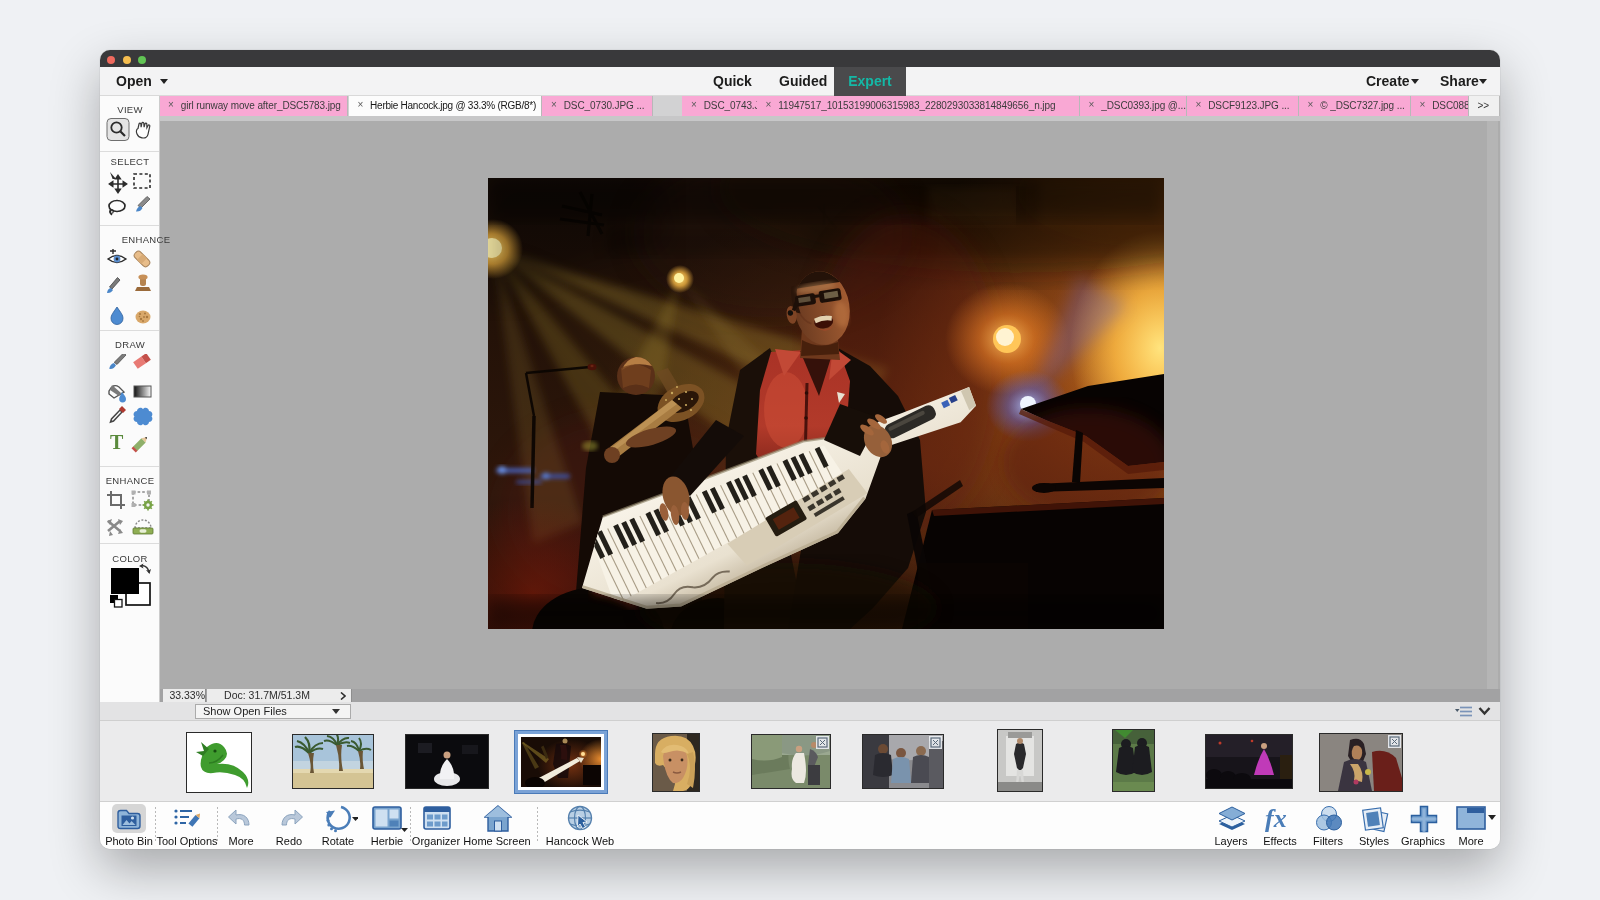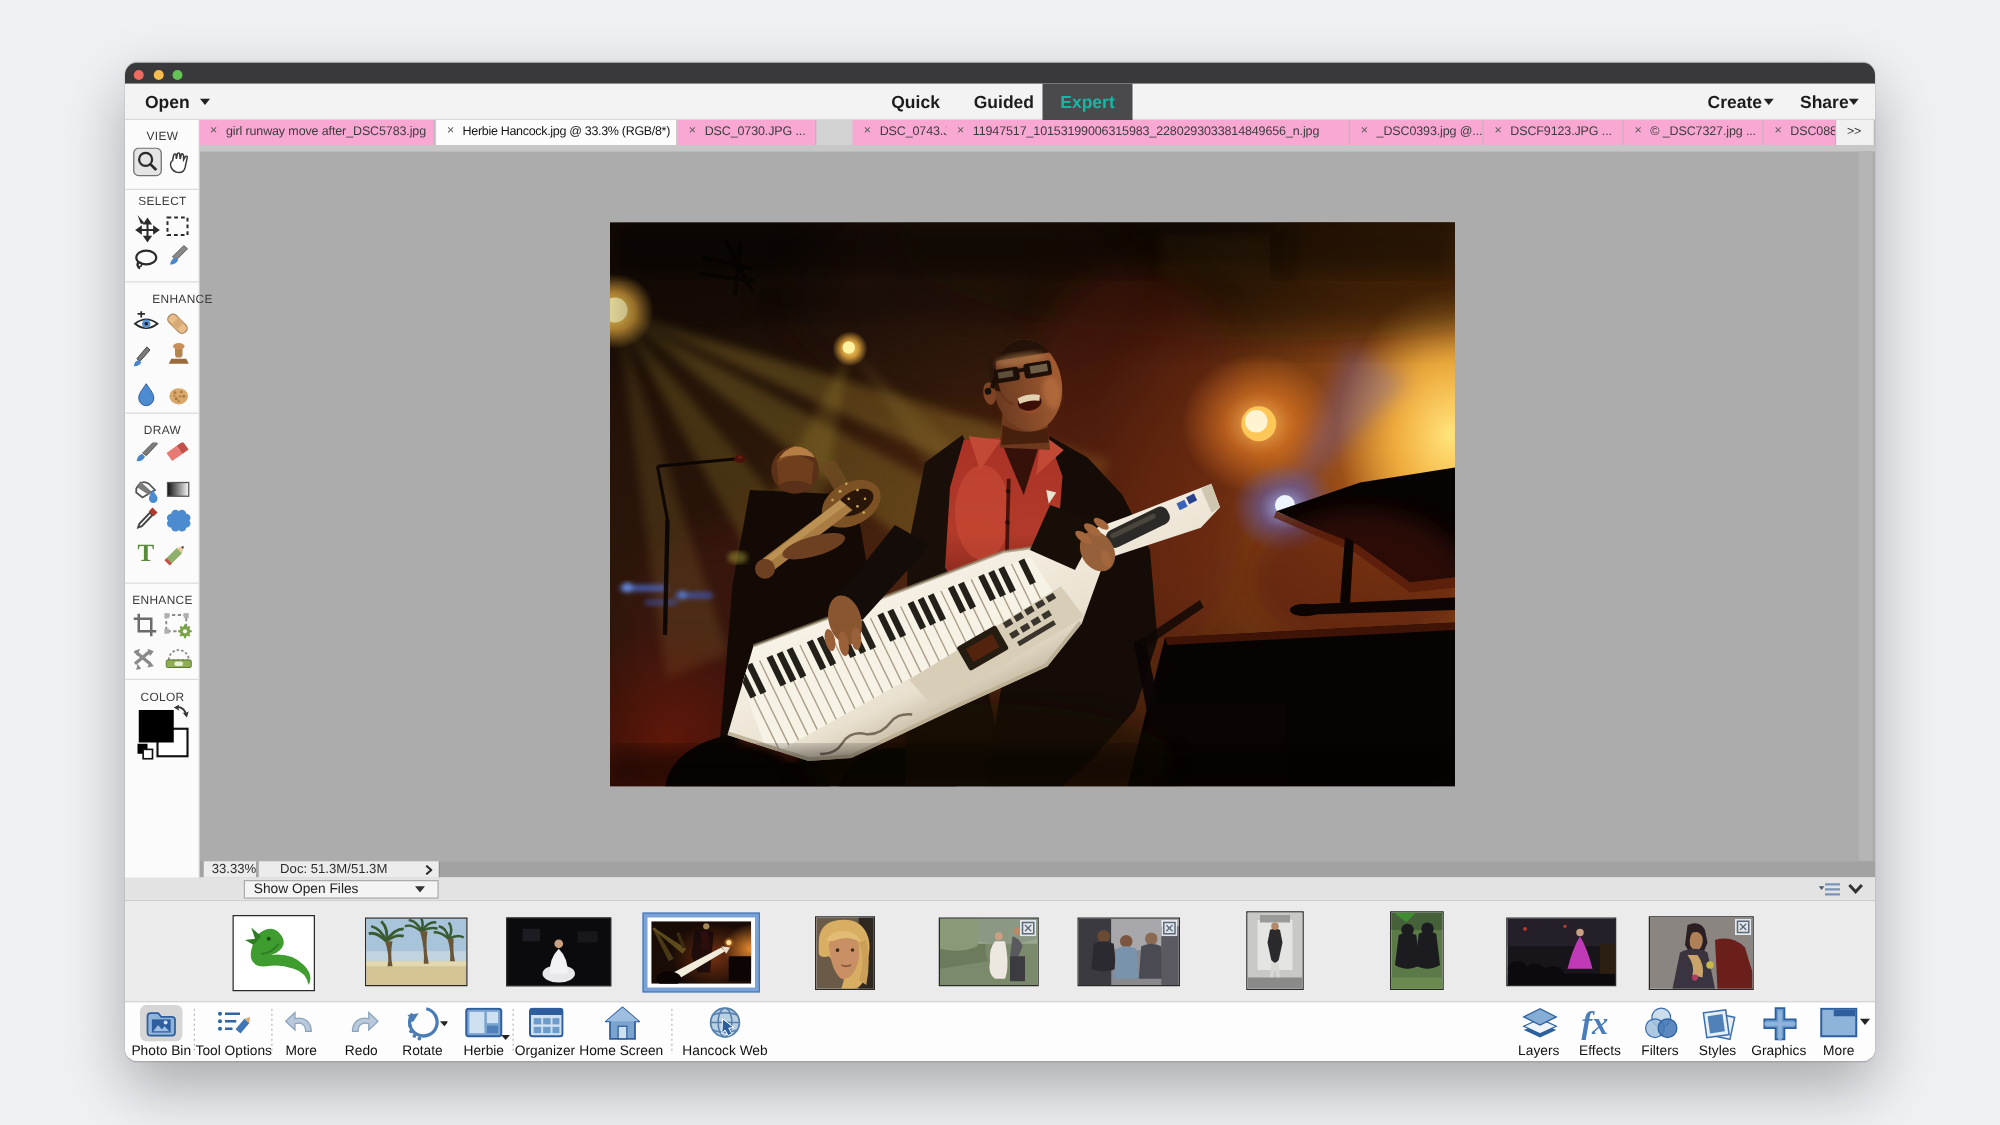--- a/index.html
+++ b/index.html
@@ -563,21 +563,21 @@
       <path d="M34 3.5 q6 0.5 7 7" fill="none" stroke="#333" stroke-width="1.5"></path>
       <path d="M41.5 12 l1.5 -5 -2.5 1.5 -2.5 -0.5z" fill="#333"></path>
       <rect x="2" y="33" width="8" height="8" fill="#000"></rect>
       <rect x="6.5" y="37.5" width="7.5" height="7.5" fill="#fff" stroke="#111" stroke-width="1.3"></rect>
     </svg>
   </div>
 
   <div class="abs" id="statusbar">
     <div class="sbox" style="left:3px;width:43px;text-align:right;">33.33%</div>
     <div class="sbox" style="left:47px;width:145px;">
-        <span style="position:absolute;left:0;width:120px;text-align:center;">Doc: 51.3M/51.3M</span>
+        <span style="position:absolute;left:0;width:120px;text-align:center;">Doc: 31.7M/51.3M</span>
         <svg style="position:absolute;right:5px;top:2.5px;" width="6" height="8" viewBox="0 0 6 8">
           <path d="M1 0.5 L5 4 1 7.5" fill="none" stroke="#2c2c2c" stroke-width="1.6"></path>
         </svg>
       </div>
   </div>
 
   <div class="abs" id="openrow">
     <div id="dropdown">Show Open Files<span style="position:absolute;right:10px;top:4px;width:0;height:0;border-left:4.5px solid transparent;border-right:4.5px solid transparent;border-top:5px solid #333;"></span></div>
     <svg style="position:absolute;left:1355px;top:3px;" width="18" height="13" viewBox="0 0 18 13">
       <g stroke="#7a93b8" stroke-width="1.7">

